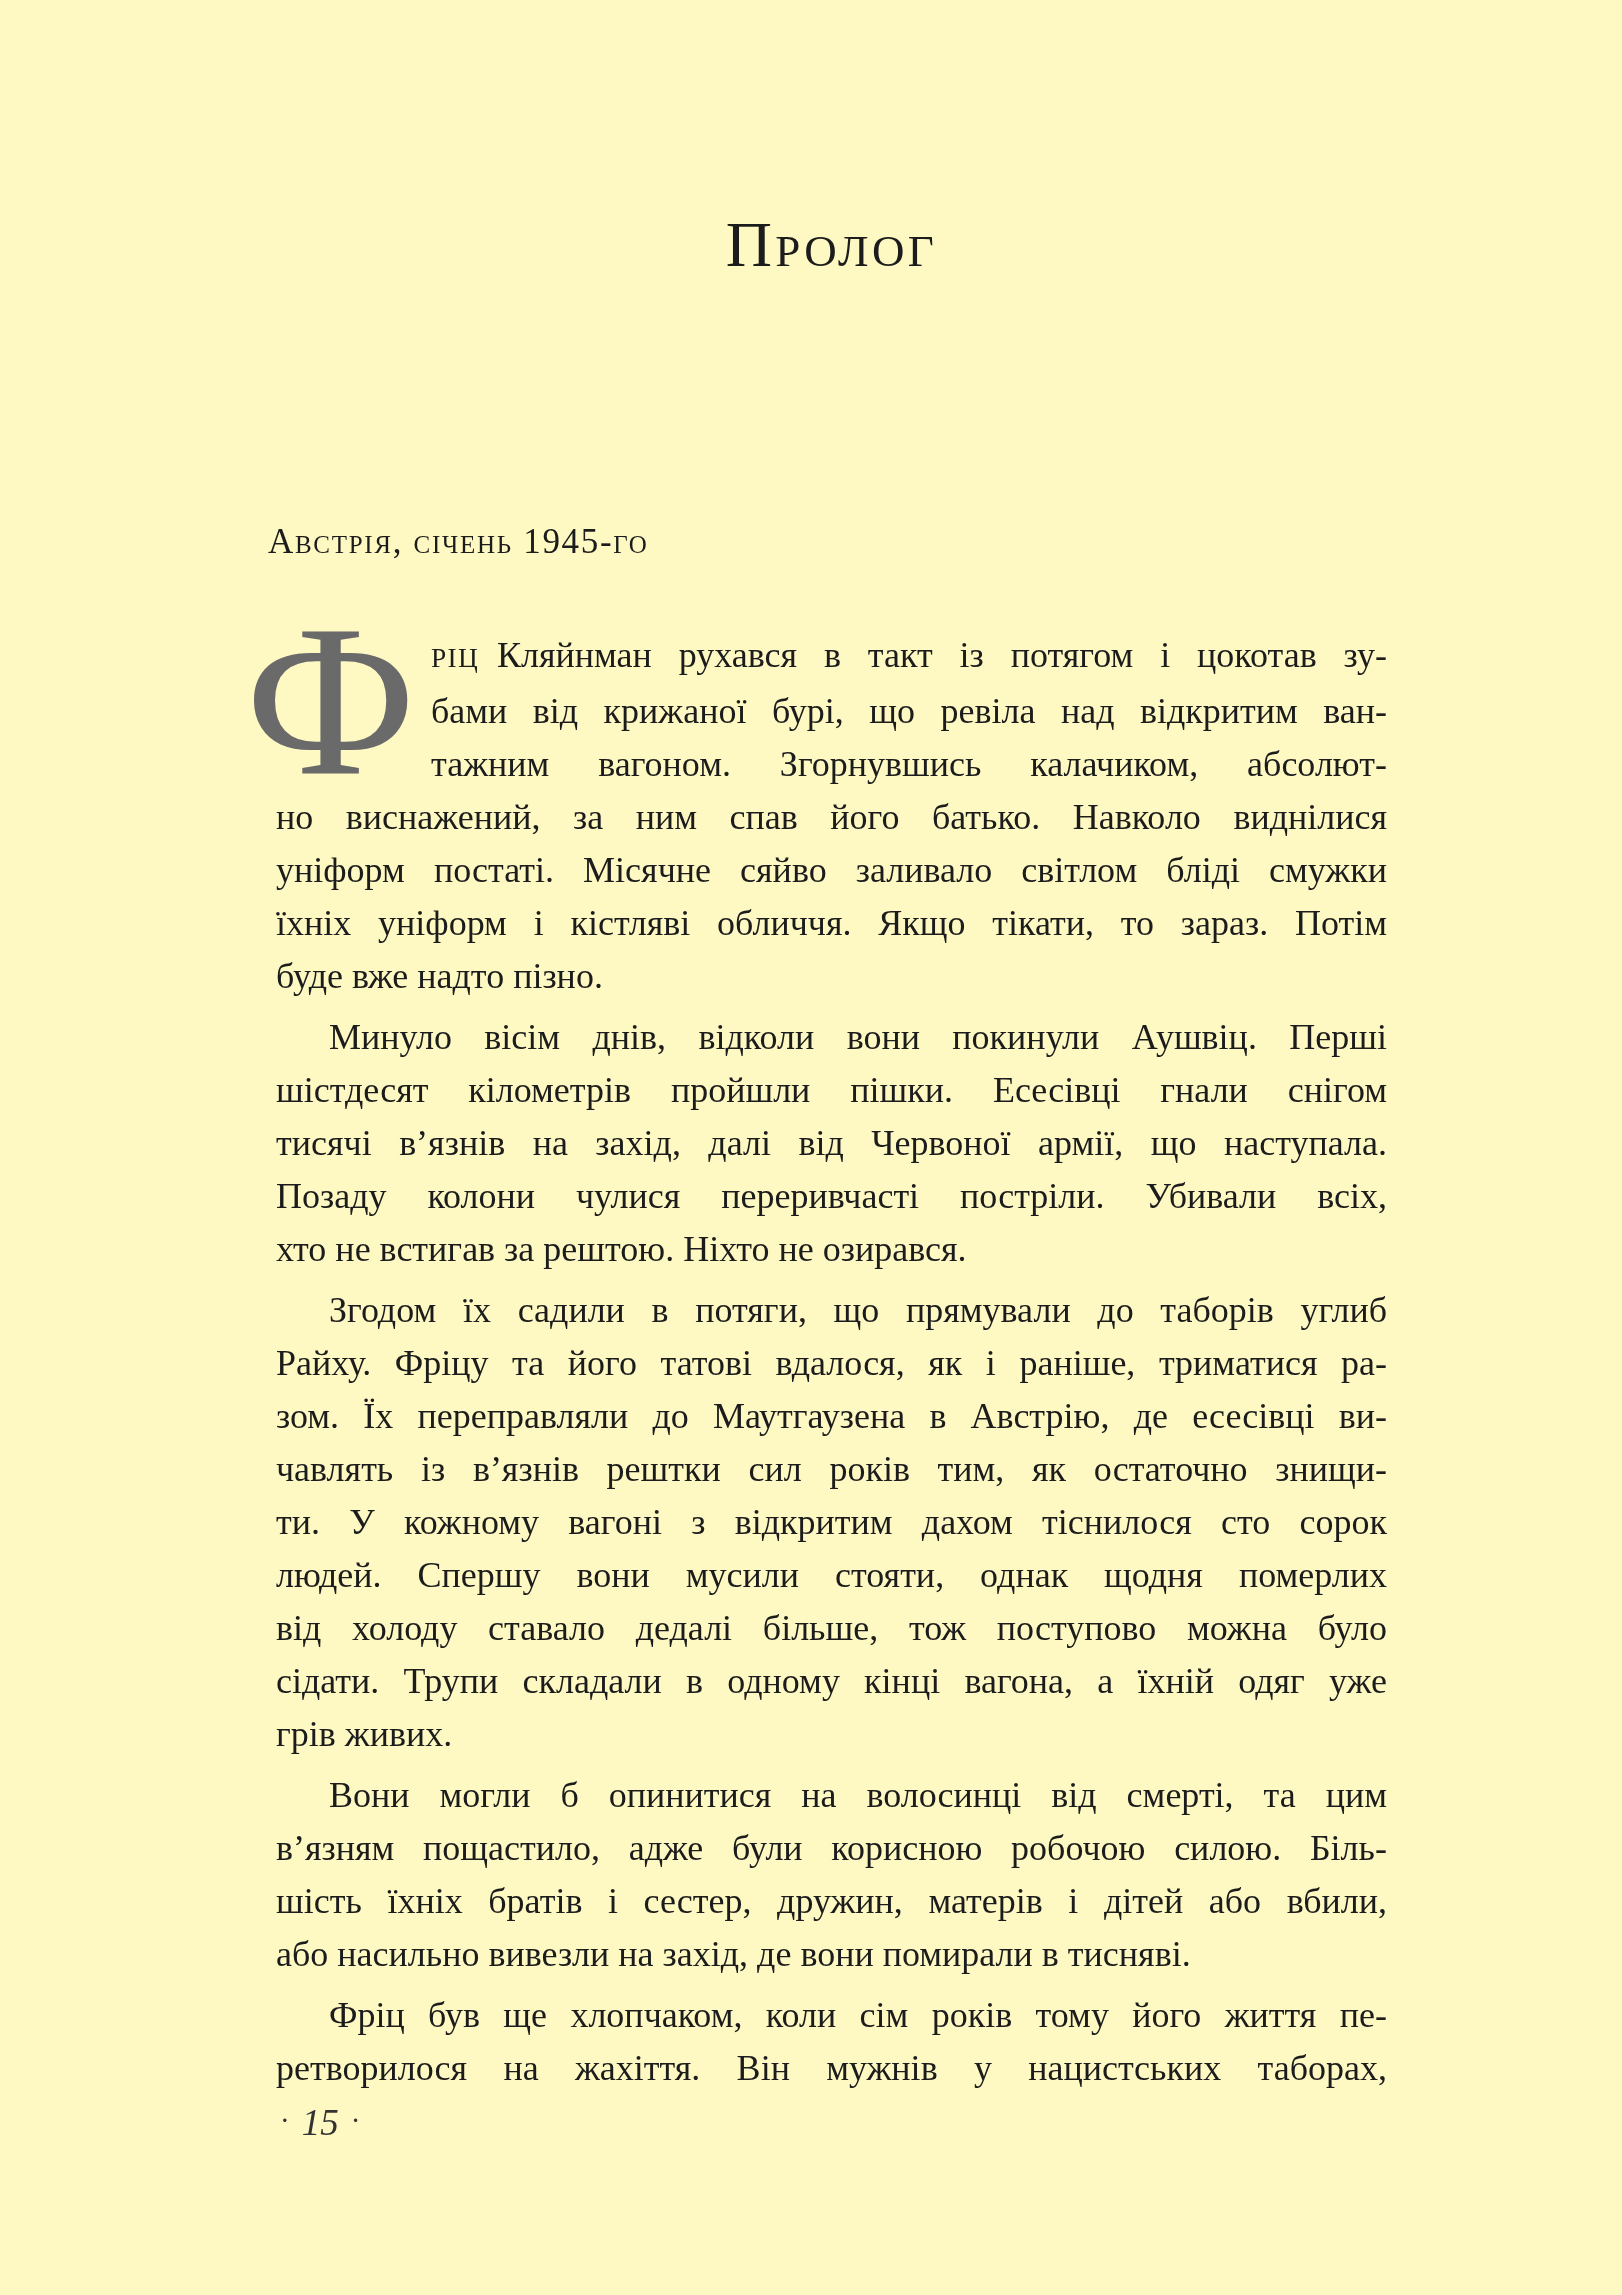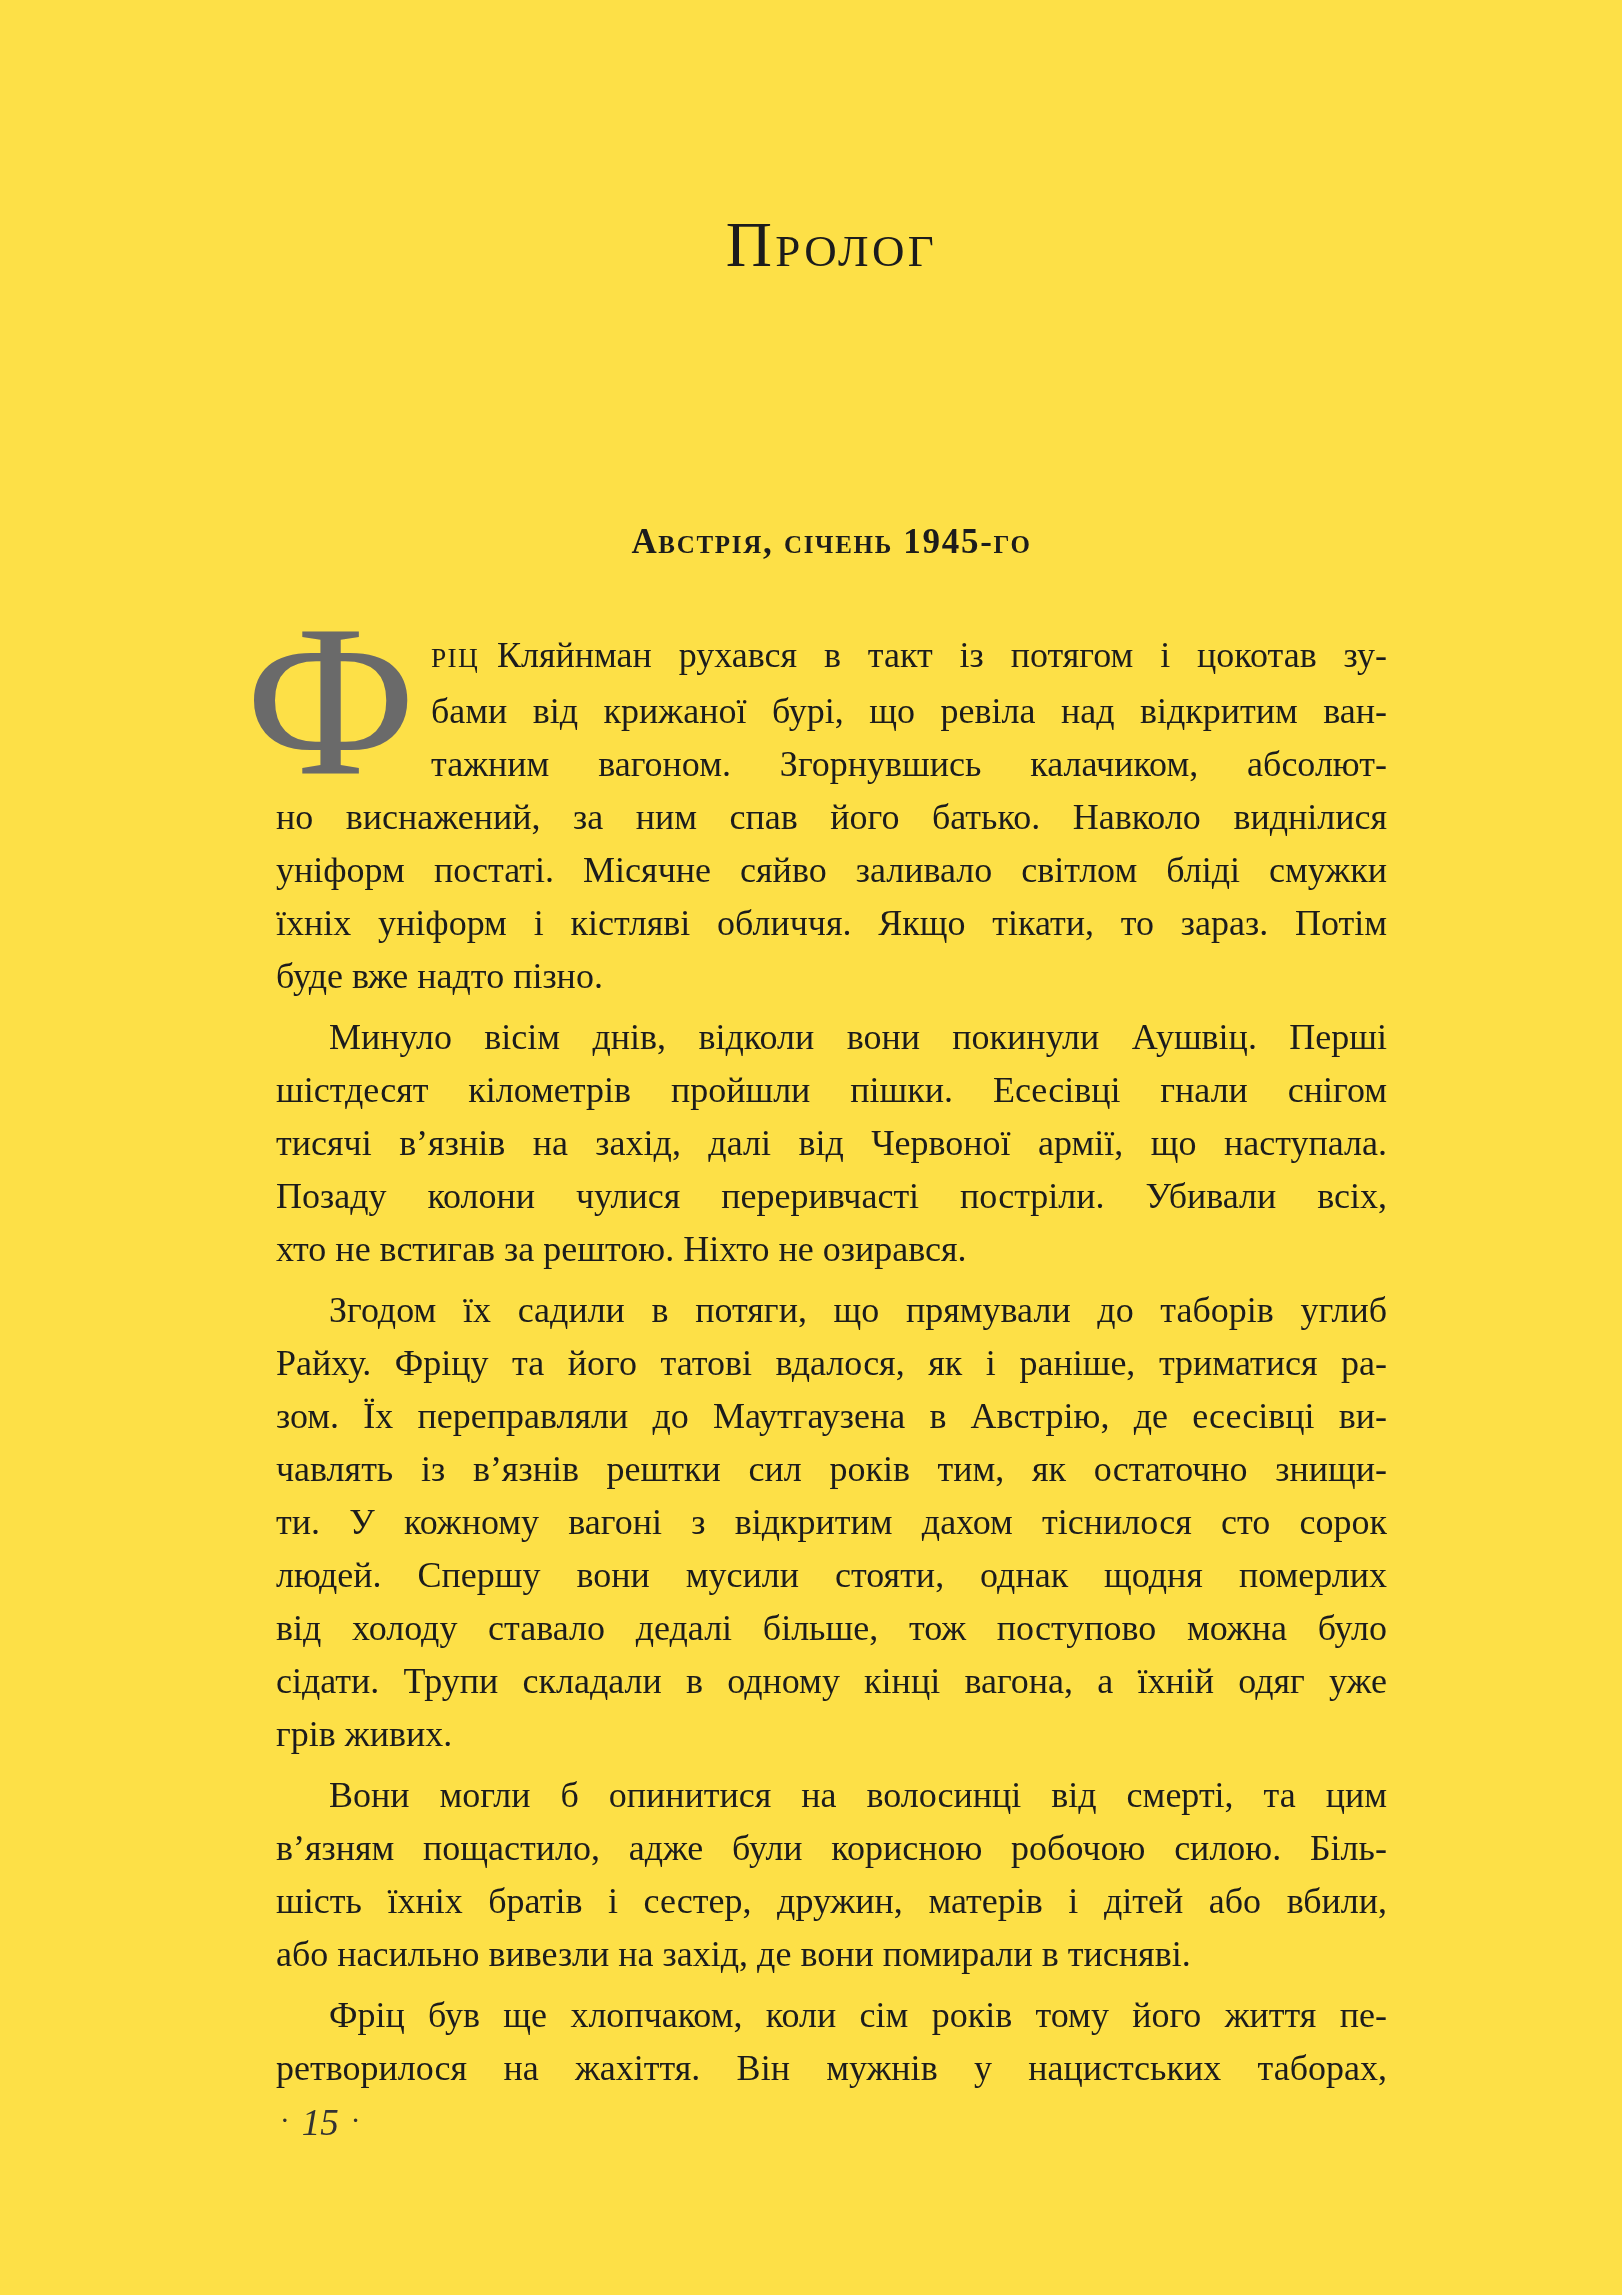--- a/index.html
+++ b/index.html
@@ -26,24 +26,24 @@
     line-height: 68px;
     font-variant: small-caps;
     letter-spacing: 3.4px;
     color: #1c1c1c;
   }
   .section-heading {
     position: absolute;
     left: 268px;
     top: 521px;
     width: 1127px;
-    text-align: center;
+    text-align: left;
     font-size: 35px;
     line-height: 42px;
-    font-weight: bold;
+    font-weight: normal;
     font-variant: small-caps;
     letter-spacing: 1.7px;
     color: #1c1c1c;
   }
   .text-block {
     position: absolute;
     left: 268px;
     top: 621px;
     width: 1127px;
   }
@@ -99,21 +99,21 @@
     font-style: normal;
     font-size: 29px;
     vertical-align: 5px;
     padding: 0 12px;
     color: #333333;
   }
 </style>
 </head>
 <body>
 
-<div class="page" style="background: #fde047; color: rgb(28, 28, 28);">
+<div class="page" style="background: #fef9c3; color: rgb(28, 28, 28);">
 
   <div class="chapter-title">Пролог</div>
 
   <div class="section-heading">Австрія, січень 1945-го</div>
 
   <div class="text-block">
     <div class="dropcap" style="color: rgb(106, 106, 106);">Ф</div>
 
   <div class="paragraph">
         <div class="dropcap-spacer"></div>

